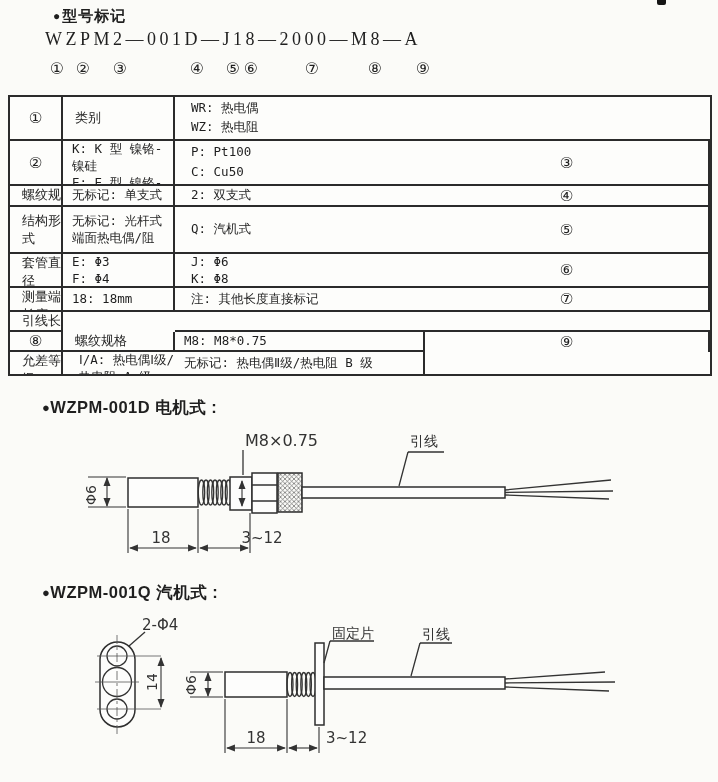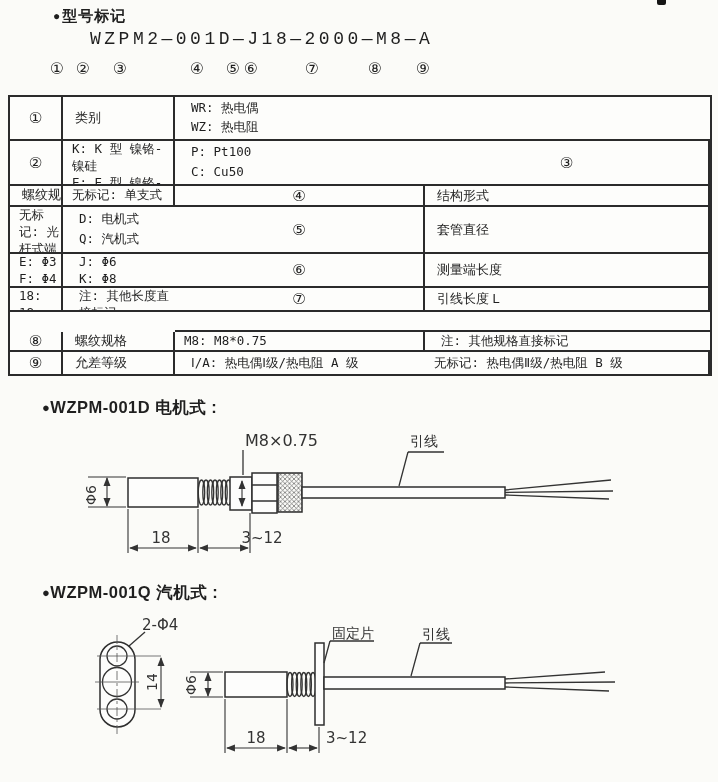--- a/index.html
+++ b/index.html
@@ -6,21 +6,21 @@
   body{
     width:718px;height:782px;position:relative;overflow:hidden;
     background:#fbfbf8;color:#1f1f1f;
     font-family:"Liberation Sans","DejaVu Sans",sans-serif;
   }
   .abs{position:absolute;}
 
   
   #title-line{top:7px;left:53px;font-size:15px;font-weight:bold;letter-spacing:1px;}
   #title-line .bullet{font-size:12px;vertical-align:1px;margin-right:1px;}
-  #model-code{top:29px;left:45px;font-size:18px;letter-spacing:3.5px;font-family:Liberation Mono, monospace;margin-left:45px;}
+  #model-code{top:29px;left:45px;font-size:18px;letter-spacing:3.5px;font-family:Liberation Serif, serif;}
   .marker{top:59px;font-size:16px;transform:translateX(-50%);}
 
   
   #spec-table-wrap{top:95px;left:8px;width:704px;height:281px;border:2px solid #2b2b2b;background:#fdfdfb;box-sizing:border-box;}
   #spec-table{display:grid;width:700px;
     grid-template-columns:53px 112px 250px 285px;
     grid-template-rows:44px 45px 21px 47px 34px 24px 20px 20px 22px;}
   .tc{border-right:2px solid #2b2b2b;border-bottom:2px solid #2b2b2b;box-sizing:border-box;
       display:flex;flex-direction:column;justify-content:space-evenly;overflow:hidden;}
   .tc.lastcol{border-right:none;padding-left:16px;}
@@ -97,32 +97,34 @@
 
   <div class="tc num-cell">
         <div>③</div>
       </div>
   <div class="tc label-cell">
         <div>螺纹规格</div>
       </div>
   <div class="tc val-cell">
         <div>无标记: 单支式</div>
       </div>
+  <div class="tc val-cell lastcol">
+        <div>2: 双支式</div>
+      </div>
 
   <div class="tc num-cell">
         <div>④</div>
       </div>
   <div class="tc label-cell">
         <div>结构形式</div>
       </div>
   <div class="tc val-cell">
         <div>无标记: 光杆式端面热电偶/阻</div>
       </div>
   <div class="tc val-cell lastcol">
-    <div>D: 电机式</div>
         <div>Q: 汽机式</div>
   </div>
 
   <div class="tc num-cell">
         <div>⑤</div>
       </div>
   <div class="tc label-cell">
         <div>套管直径</div>
       </div>
   <div class="tc val-cell">
@@ -158,23 +160,20 @@
       </div>
 
   <div class="tc num-cell">
         <div>⑧</div>
       </div>
   <div class="tc label-cell">
         <div>螺纹规格</div>
       </div>
   <div class="tc val-cell">
         <div>M8: M8*0.75</div>
-      </div>
-  <div class="tc val-cell lastcol">
-        <div>注: 其他规格直接标记</div>
       </div>
 
   <div class="tc num-cell lastrow">
         <div>⑨</div>
       </div>
   <div class="tc label-cell lastrow">
         <div>允差等级</div>
       </div>
   <div class="tc val-cell lastcol lastrow">
         <div>Ⅰ/A: 热电偶Ⅰ级/热电阻 A 级</div>

